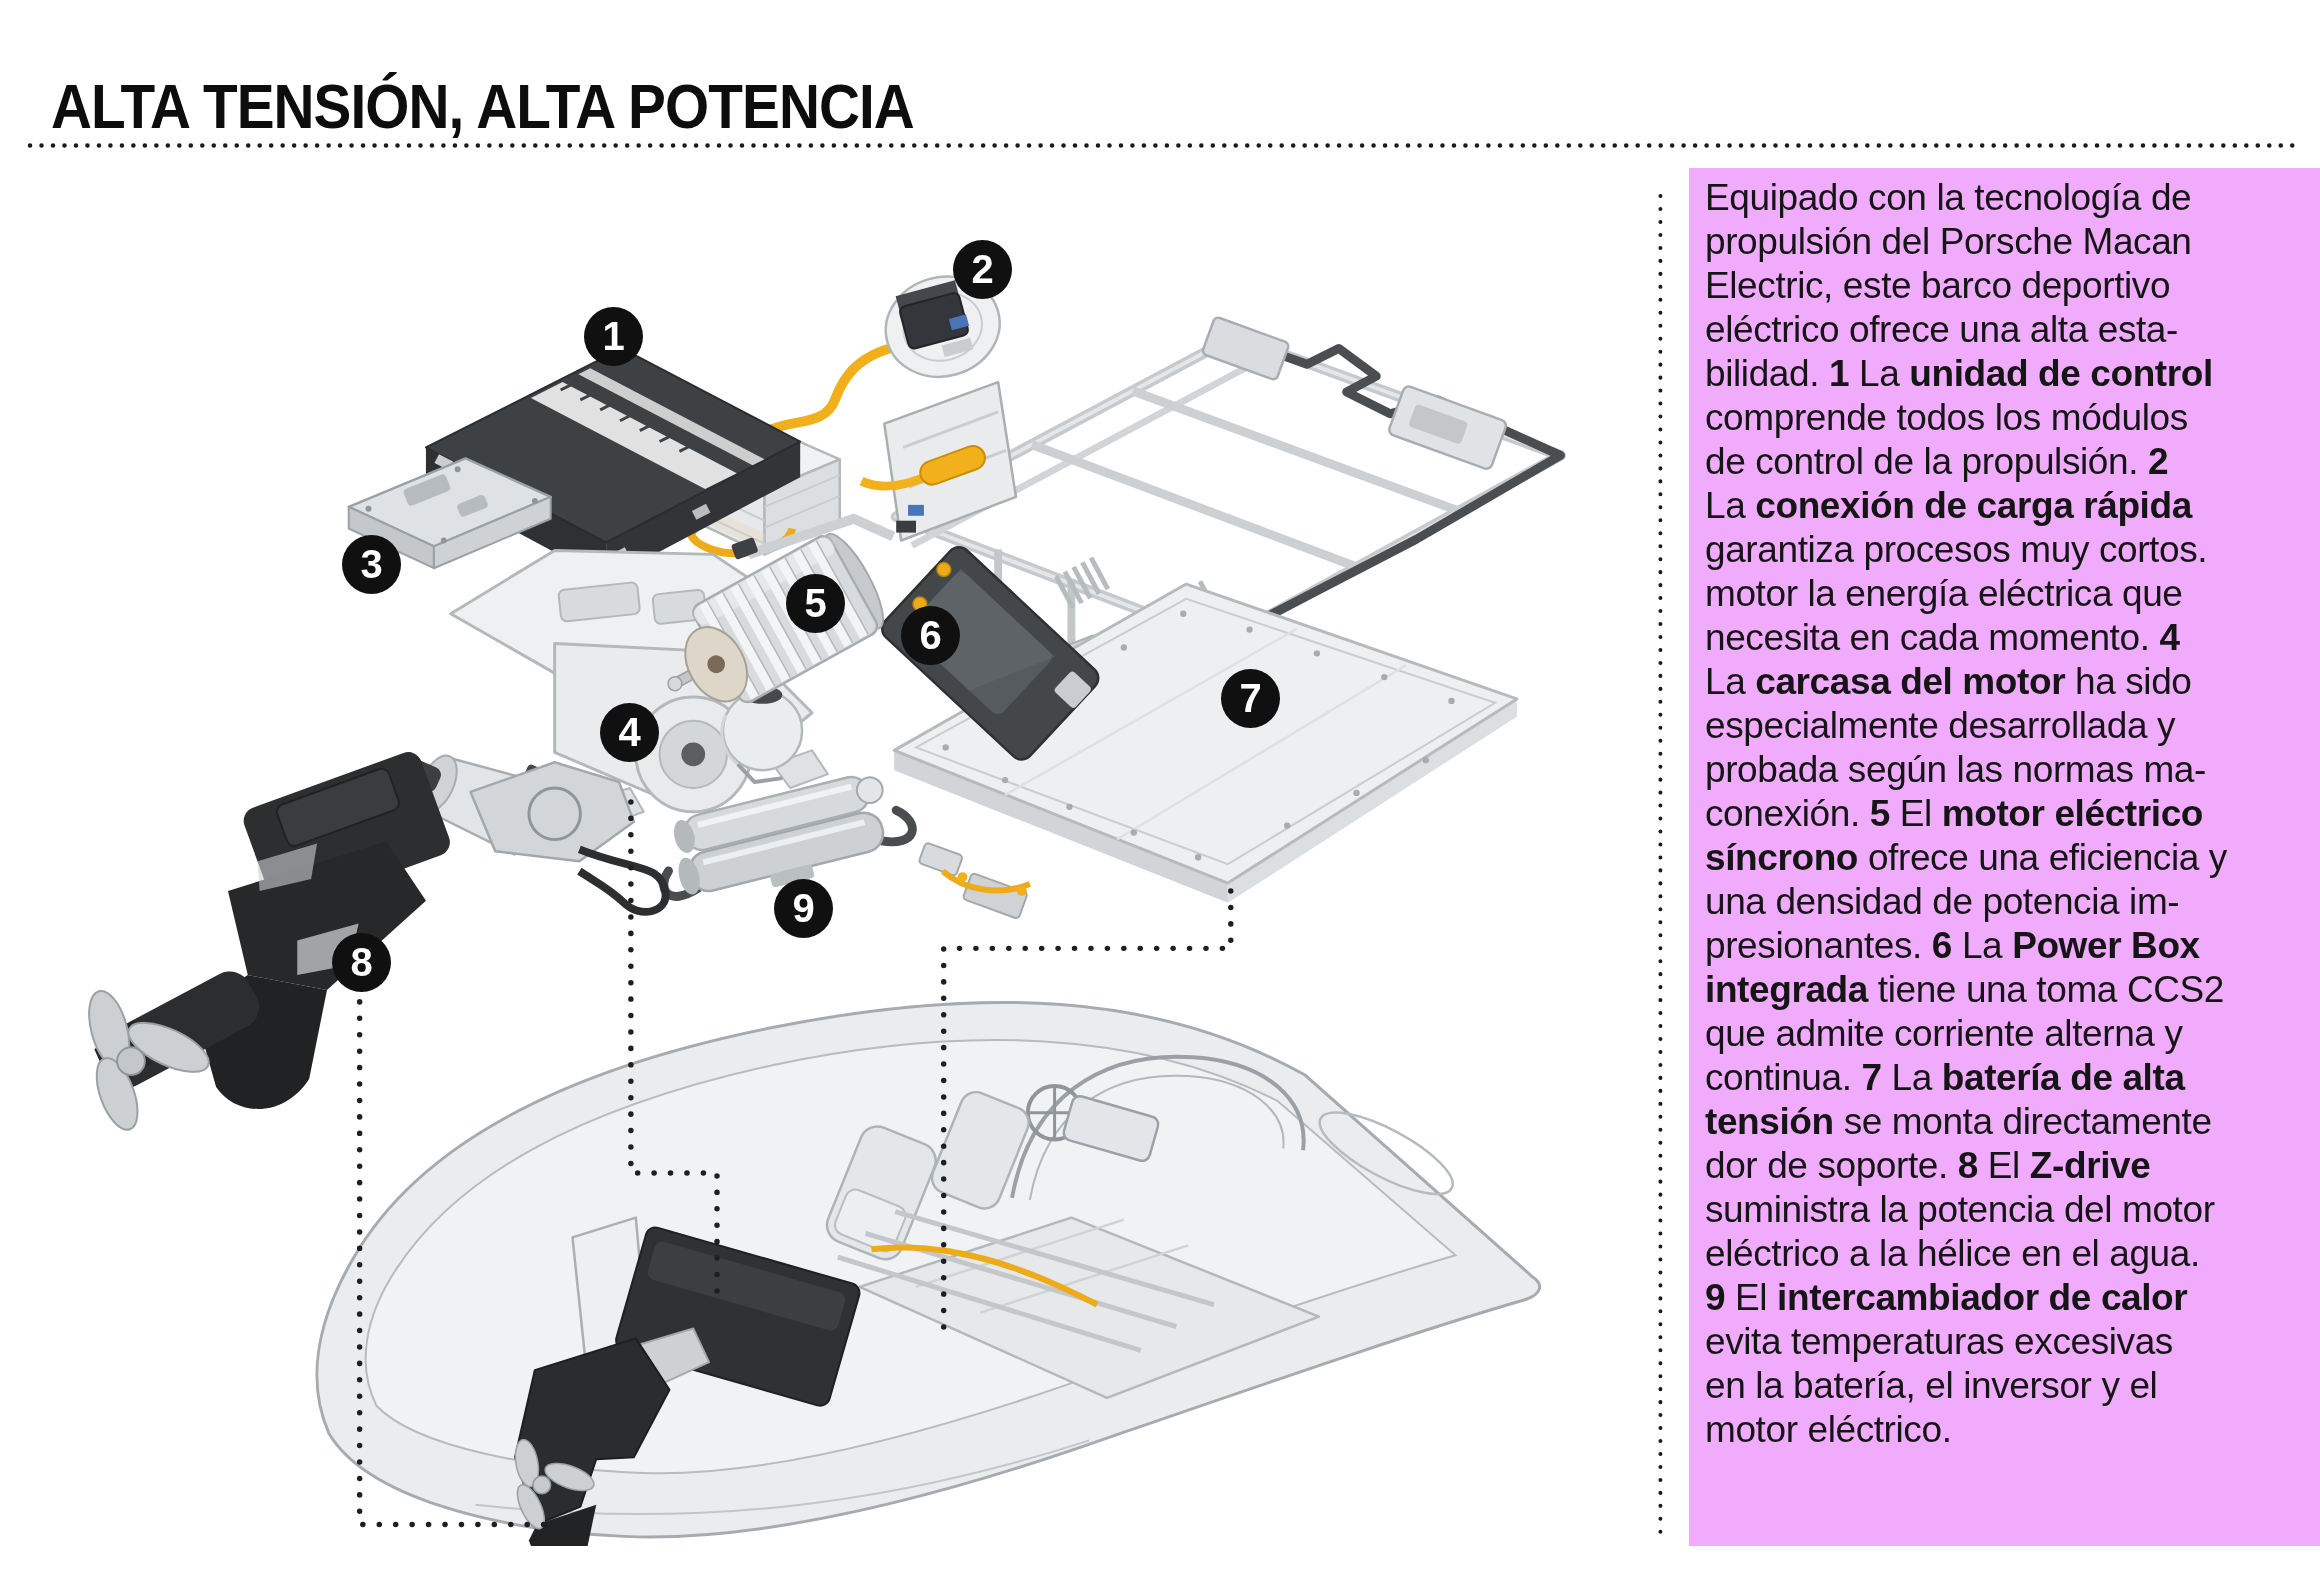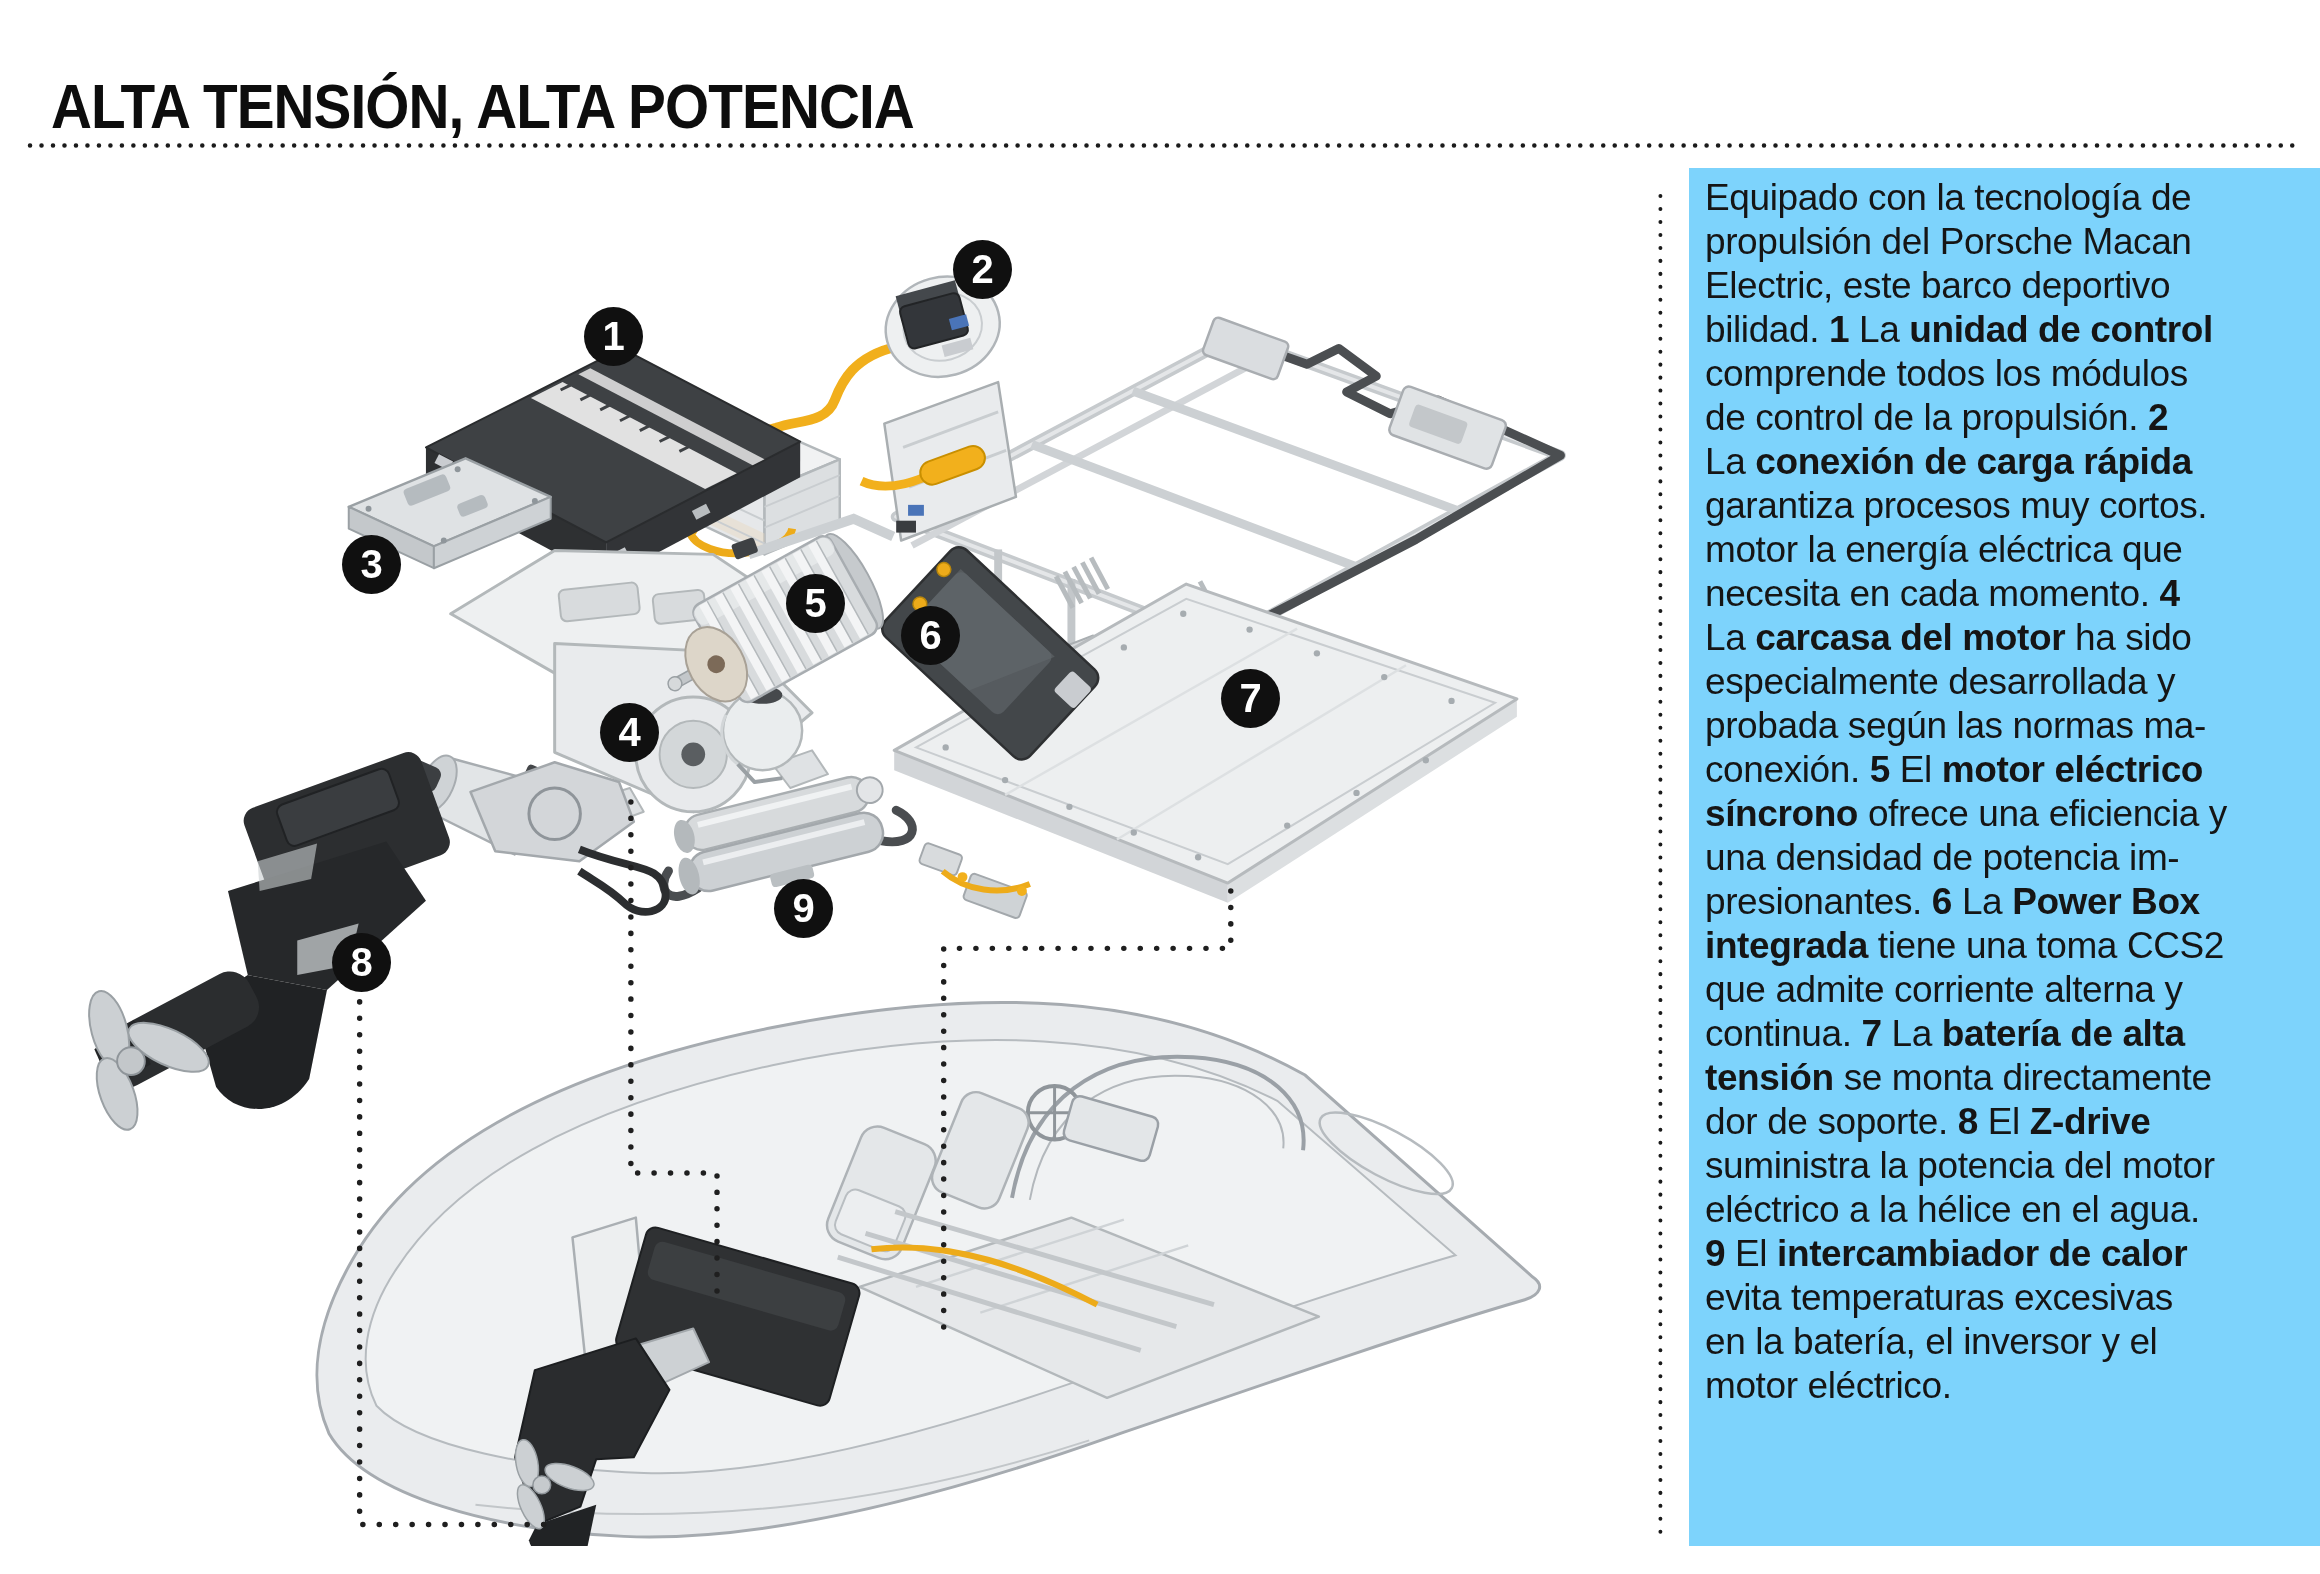--- a/index.html
+++ b/index.html
@@ -1,21 +1,21 @@
 <!DOCTYPE html>
 <html><head>
 <meta charset="utf-8">
 <style>
   html,body{margin:0;padding:0;background:#fff;}
   .page{position:relative;width:2321px;height:1546px;background:#ffffff;overflow:hidden;
         font-family:"Liberation Sans",sans-serif;color:#1a1a1a;}
   .title{position:absolute;left:51px;top:28px;font-size:63px;font-weight:800;letter-spacing:-1px;
          transform:scaleX(.9);transform-origin:left top;white-space:nowrap;color:#0d0d0d;}
   .diagram{position:absolute;left:0;top:0;width:2321px;height:1574px;}
-  .text-panel{position:absolute;left:1689px;top:168px;right:0;bottom:0;background:#7dd3fc;
+  .text-panel{position:absolute;left:1689px;top:168px;right:0;bottom:0;background:#f0abfc;
               padding:8px 0 16px 16px;box-sizing:border-box;}
   .tline{font-size:37px;line-height:44px;letter-spacing:-0.4px;white-space:nowrap;color:#151515;}
   .tline .b{font-weight:700;}
   .markers{position:absolute;left:0;top:0;width:2321px;height:1574px;pointer-events:none;}
   .marker{position:absolute;width:59px;height:59px;border-radius:50%;background:#101010;color:#ffffff;
           font-weight:700;font-size:40px;line-height:59px;text-align:center;}
 </style>
 </head>
 <body>
 
@@ -321,20 +321,21 @@
       <div class="marker" title="batería de alta tensión" style="left: 1221px; top: 669px;">7</div>
       <div class="marker" title="Z-drive" style="left: 332px; top: 933px;">8</div>
       <div class="marker" title="intercambiador de calor" style="left: 774px; top: 879px;">9</div>
     </div>
 
   <div class="text-panel">
     <div>
         <div class="tline"><span>Equipado con la tecnología de</span></div>
         <div class="tline"><span>propulsión del Porsche Macan</span></div>
         <div class="tline"><span>Electric, este barco deportivo</span></div>
+        <div class="tline"><span>eléctrico ofrece una alta esta-</span></div>
         <div class="tline"><span>bilidad. </span><span class="b">1</span><span> La </span><span class="b">unidad de control</span></div>
         <div class="tline"><span>comprende todos los módulos</span></div>
         <div class="tline"><span>de control de la propulsión. </span><span class="b">2</span></div>
         <div class="tline"><span>La </span><span class="b">conexión de carga rápida</span></div>
         <div class="tline"><span>garantiza procesos muy cortos.</span></div>
         <div class="tline"><span>motor la energía eléctrica que</span></div>
         <div class="tline"><span>necesita en cada momento. </span><span class="b">4</span></div>
         <div class="tline"><span>La </span><span class="b">carcasa del motor</span><span> ha sido</span></div>
         <div class="tline"><span>especialmente desarrollada y</span></div>
         <div class="tline"><span>probada según las normas ma-</span></div>

